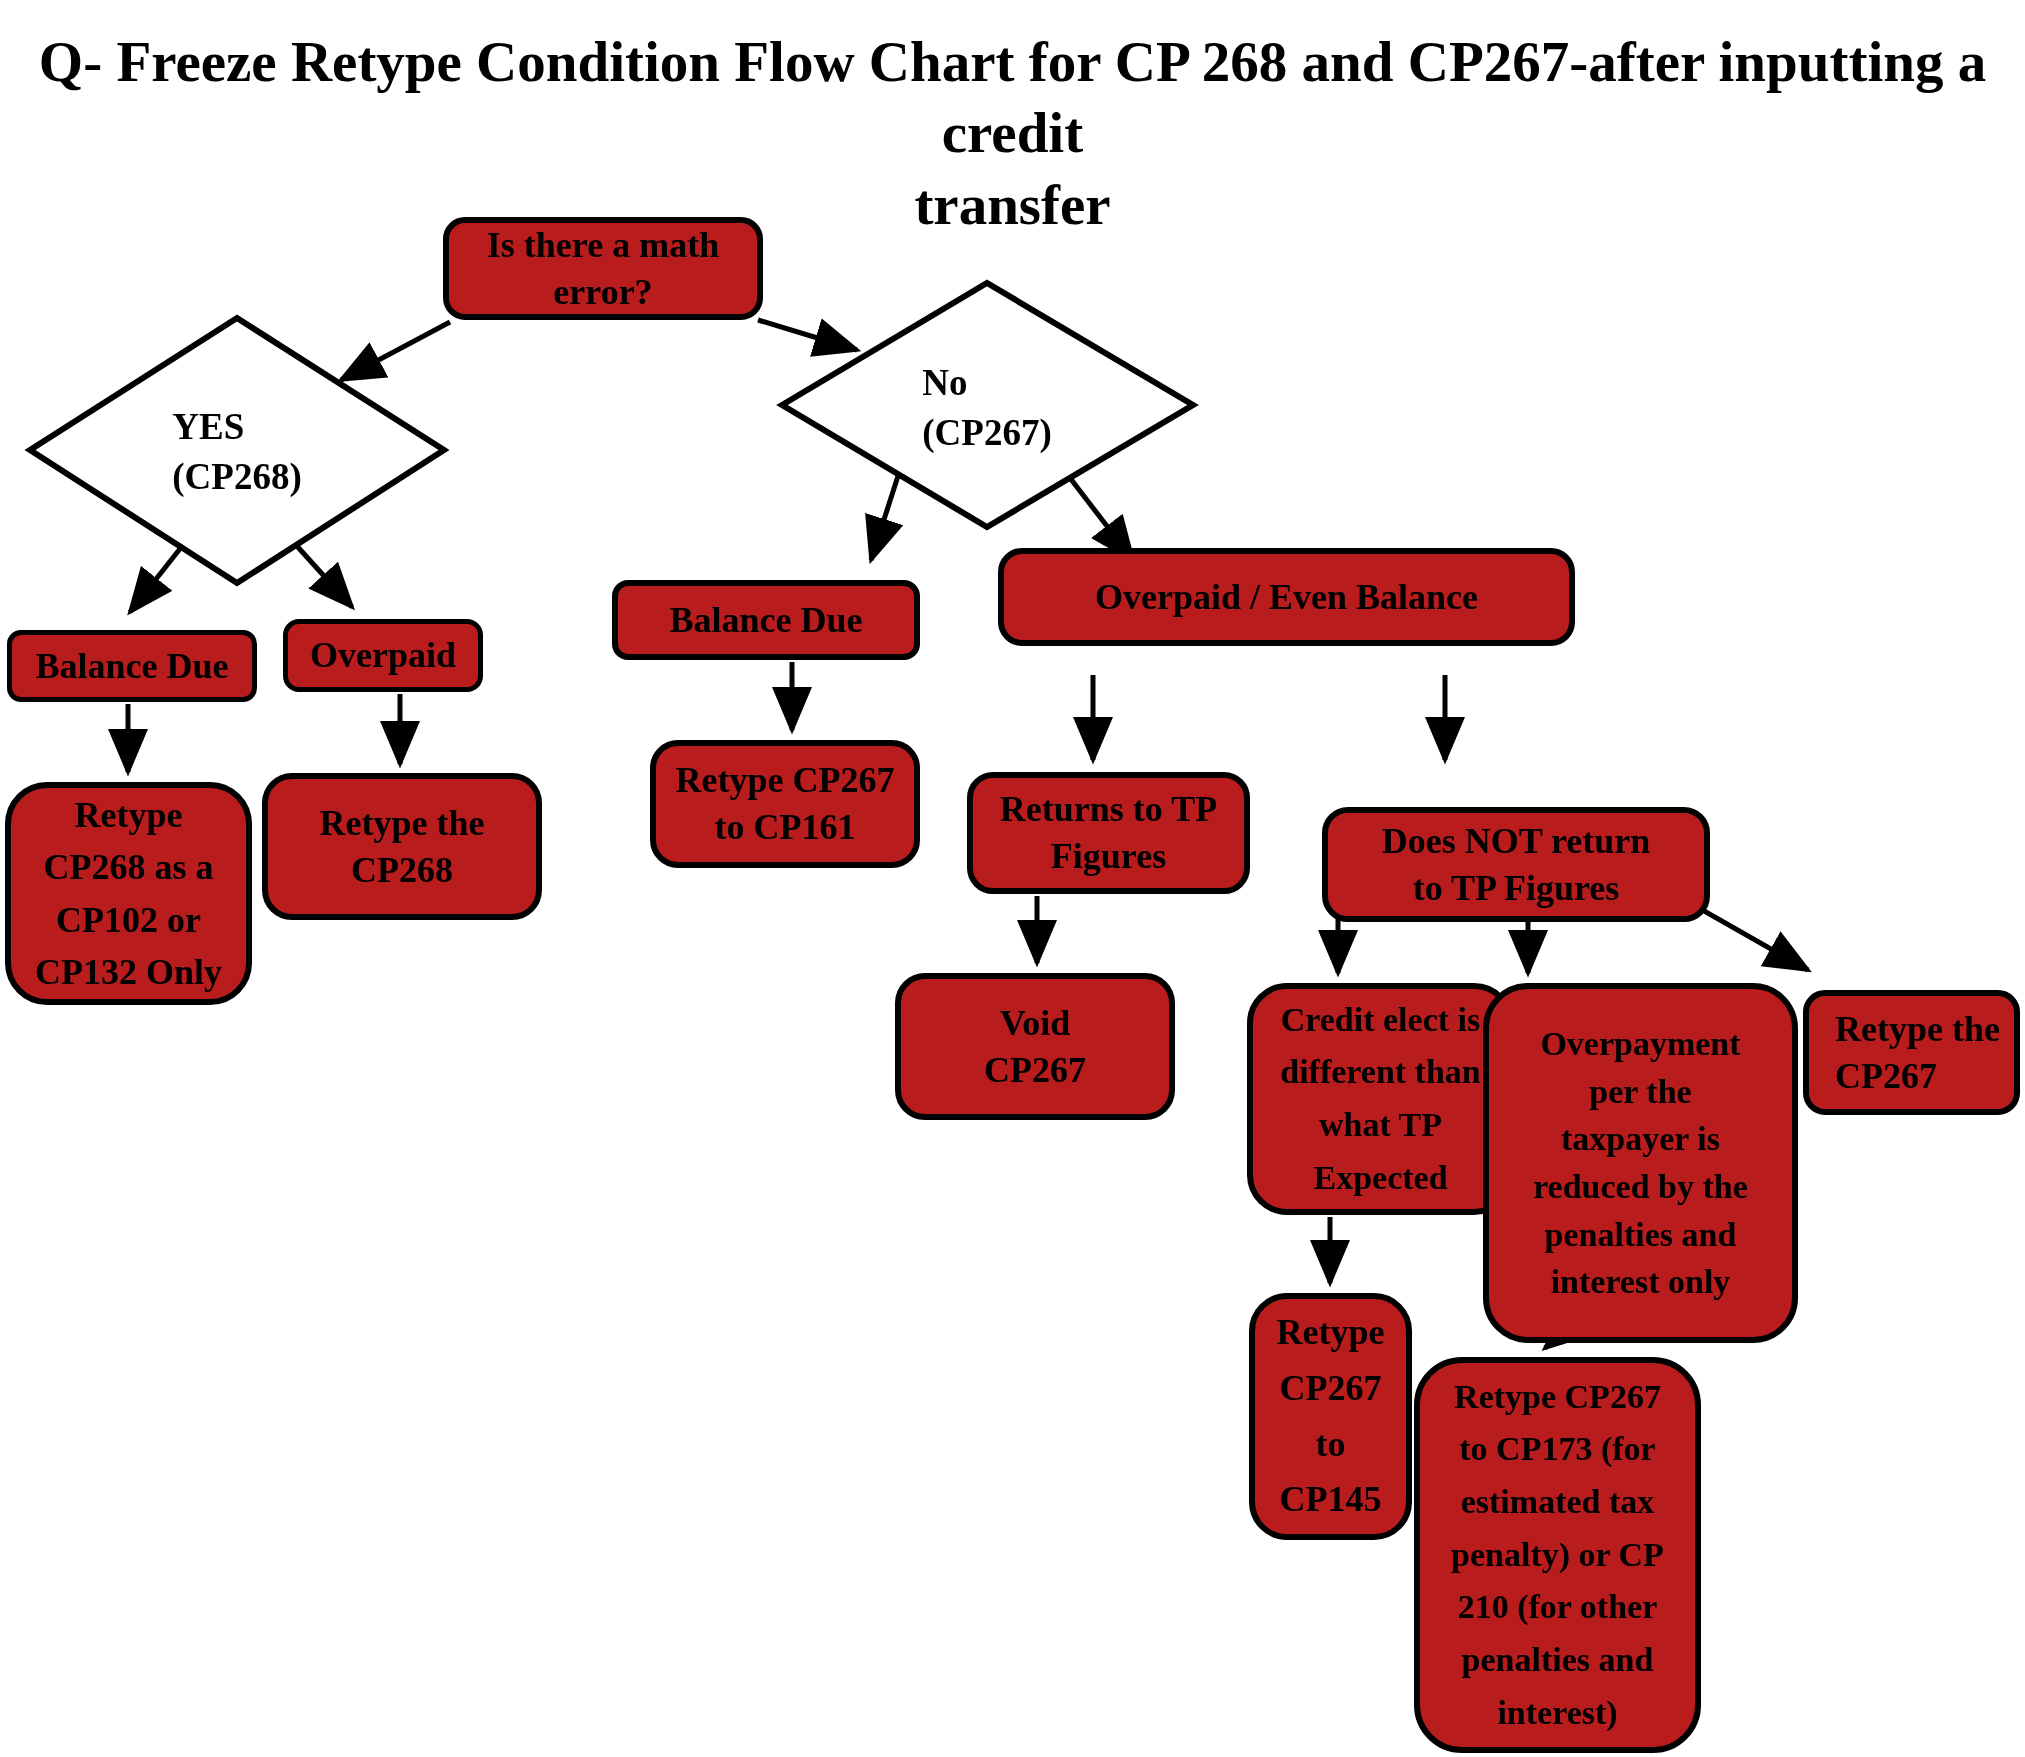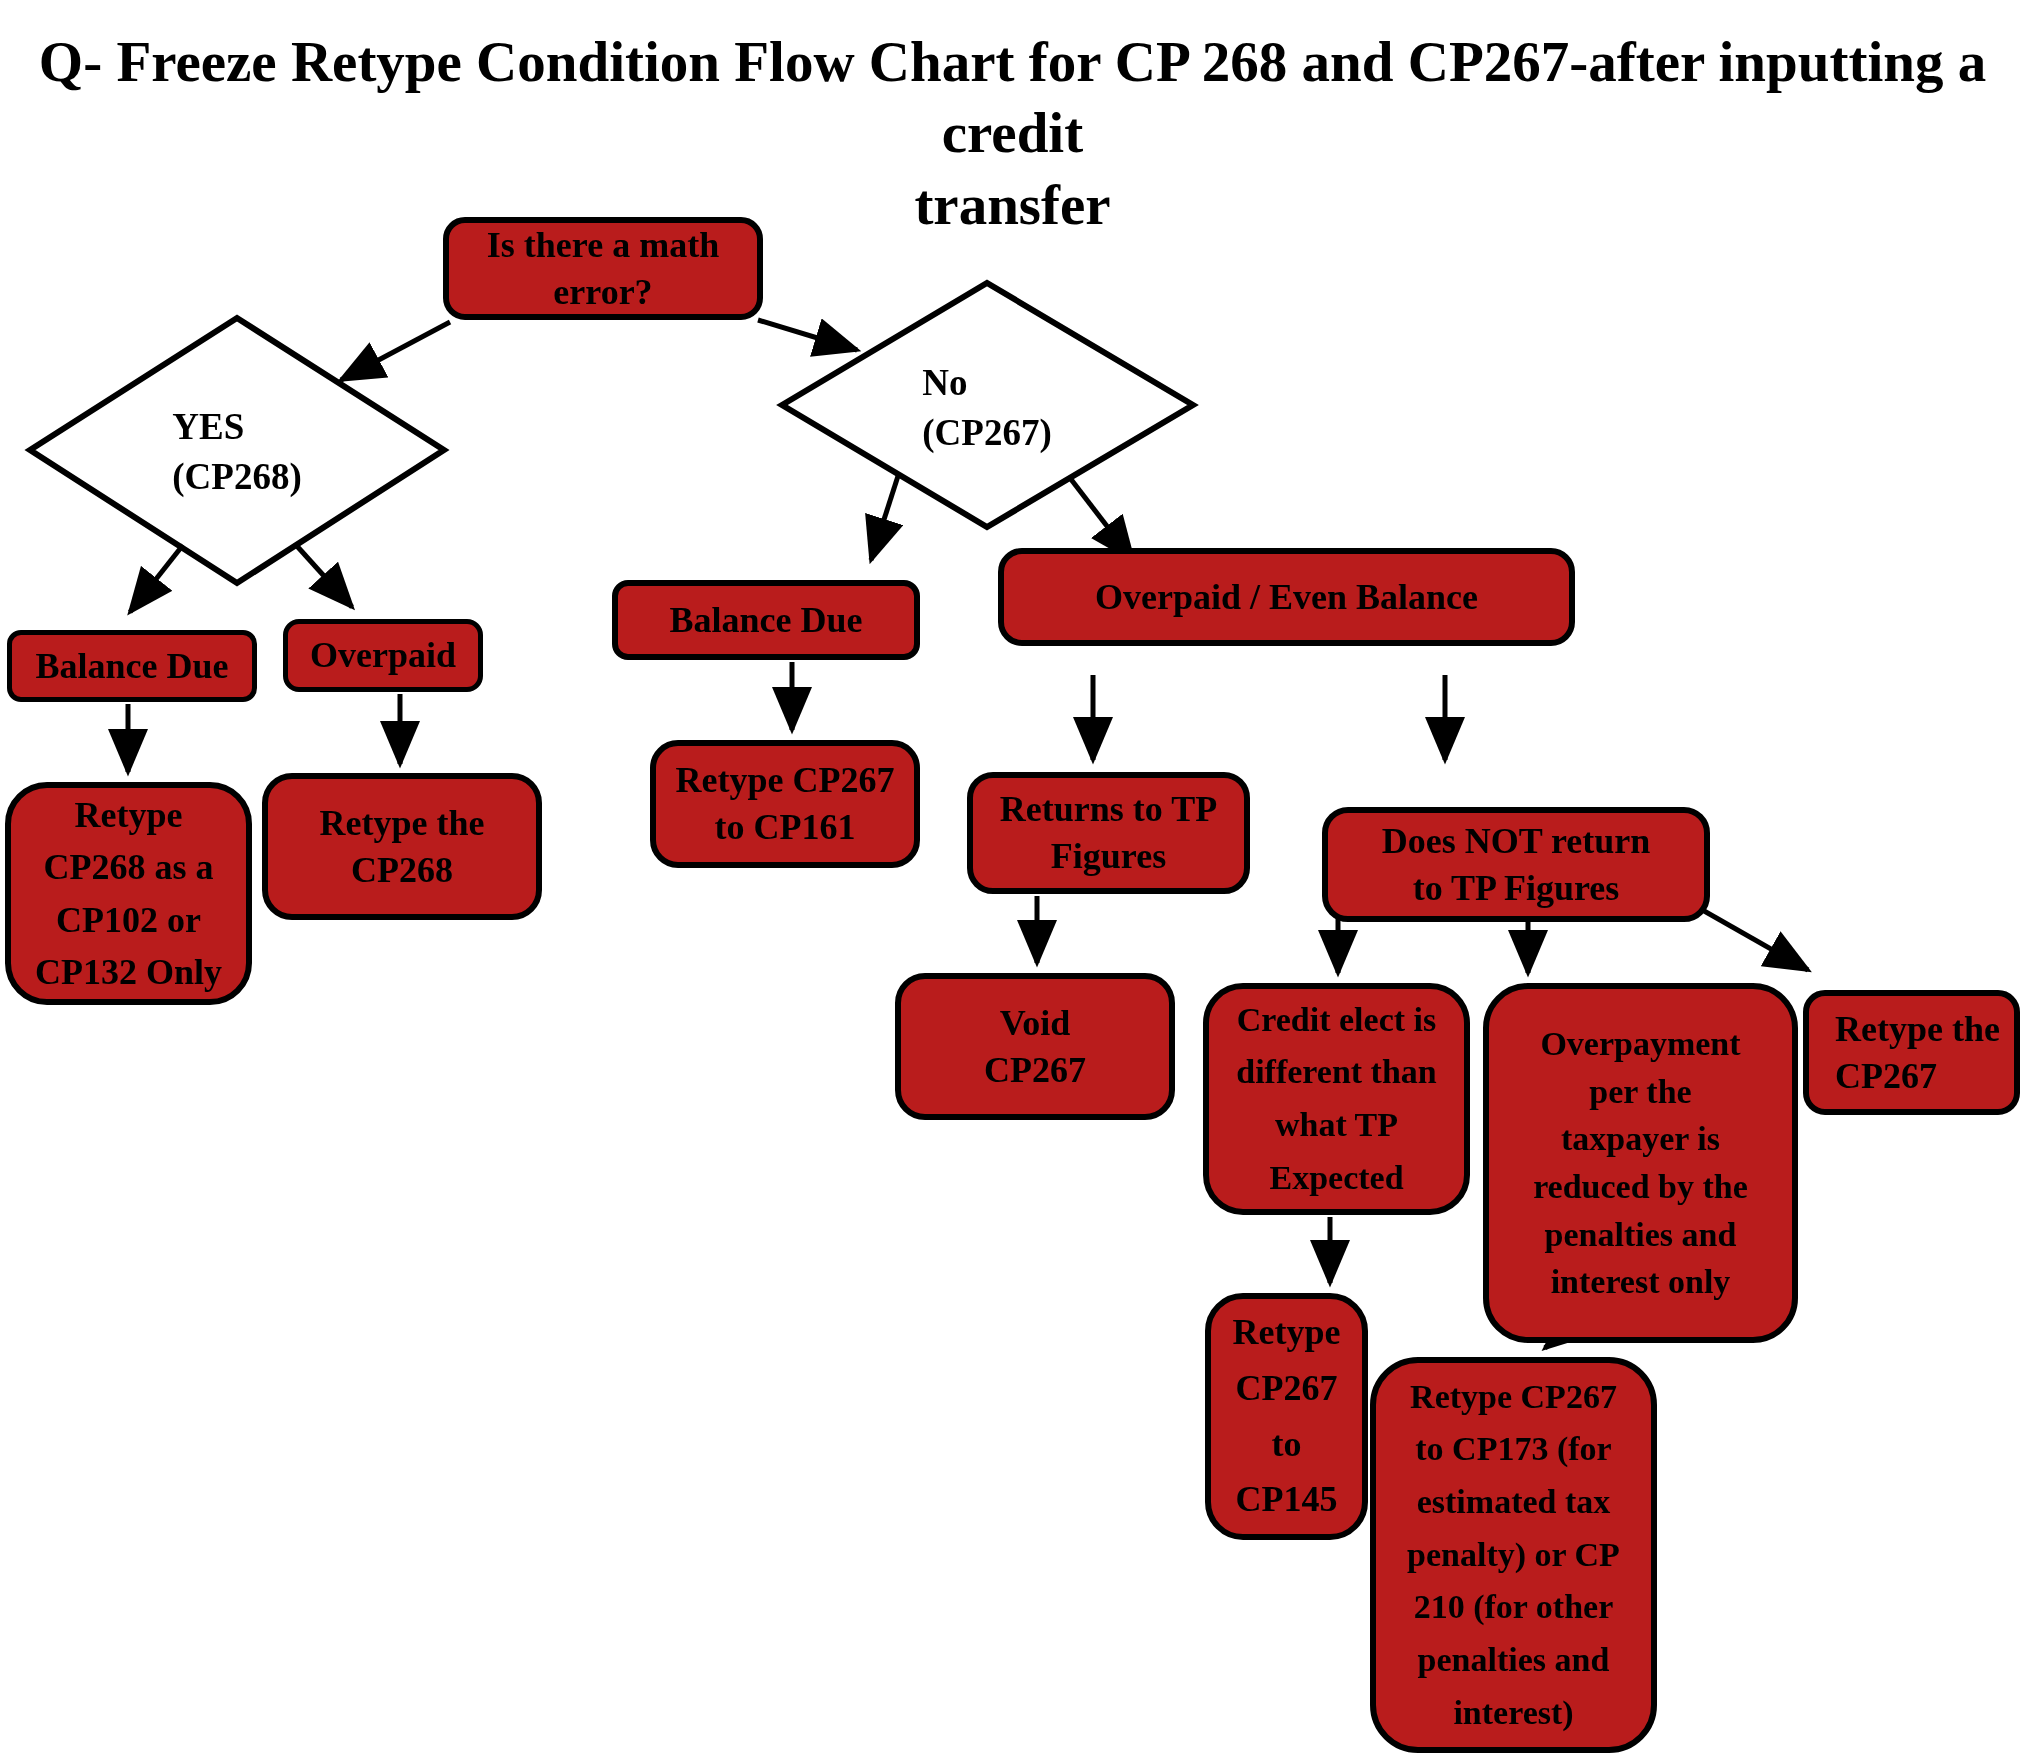--- a/index.html
+++ b/index.html
@@ -53,21 +53,21 @@
     justify-content: center;
     text-align: left;
     font-weight: 700;
     font-size: 37px;
     line-height: 1.35;
     white-space: pre-line;
   }
   .b5   { border-width: 5px; }
   .lh145{ line-height: 1.45; }
   .lh14 { line-height: 1.4; }
-  .lh155{ line-height: 1.55; }
+  .lh155{ line-height: 1.55; margin-left: 44px; }
   .fs34 { font-size: 34px; }
   .left-text {
     justify-content: flex-start;
     text-align: left;
     padding-left: 26px;
   }
   svg line, svg polygon { stroke: #000; }
 </style>
 </head>
 <body>

